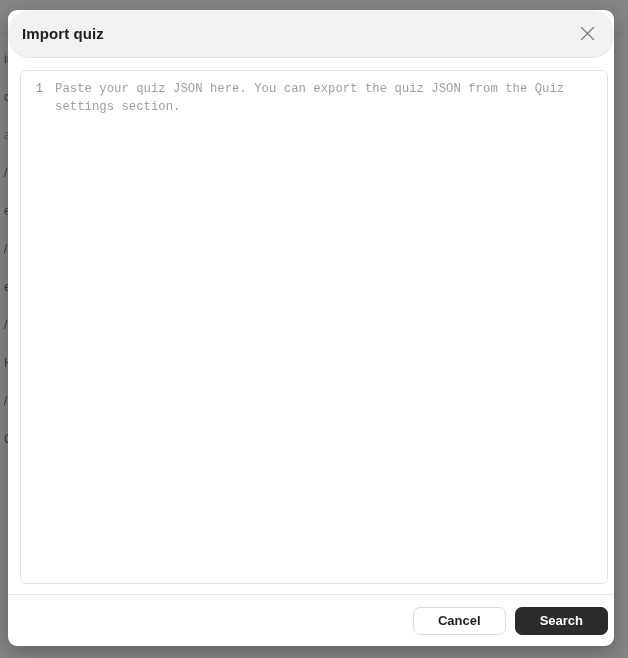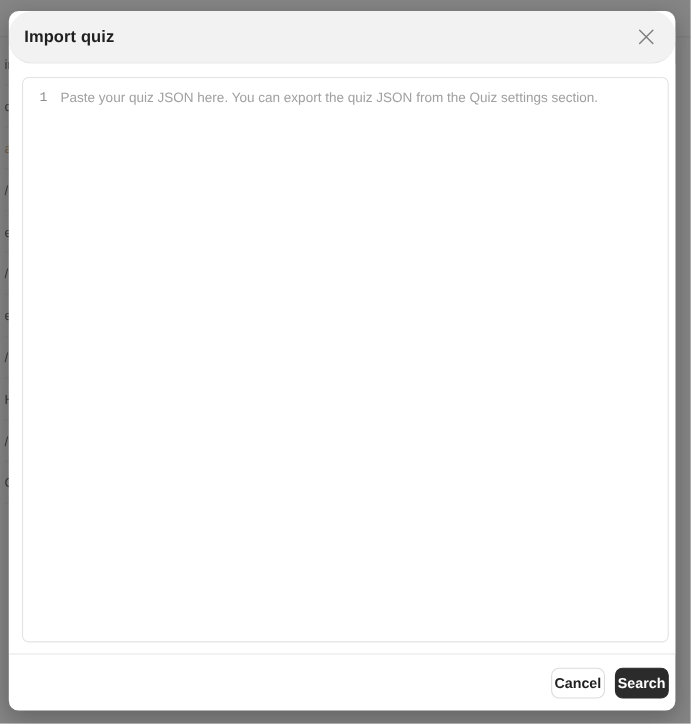--- a/index.html
+++ b/index.html
@@ -148,21 +148,21 @@
     font-family: "Liberation Mono", monospace;
     font-size: 12px;
     line-height: 18px;
     color: #8d8d8d;
     user-select: none;
   }
 
   #editor-area {
     flex: 1;
     padding: 9px 10px 9px 6px;
-    font-family: Liberation Sans, sans-serif;
+    font-family: Liberation Mono, monospace;
     font-size: 12.3px;
     line-height: 18px;
     color: #a0a0a0;
     white-space: pre-wrap;
     word-break: normal;
     overflow: hidden;
     cursor: text;
   }
 
   
@@ -177,21 +177,21 @@
     padding: 0 6px 0 14px;
   }
 
   .btn {
     font-family: "Liberation Sans", sans-serif;
     font-size: 13px;
     font-weight: bold;
     border-radius: 7px;
     cursor: pointer;
     height: 28px;
-    padding: 0 2px;
+    padding: 0 24px;
     display: inline-flex;
     align-items: center;
     justify-content: center;
     white-space: nowrap;
   }
   #cancel-button {
     background: #ffffff;
     border: 1px solid #dcdcdc;
     color: #1f1f1f;
   }

